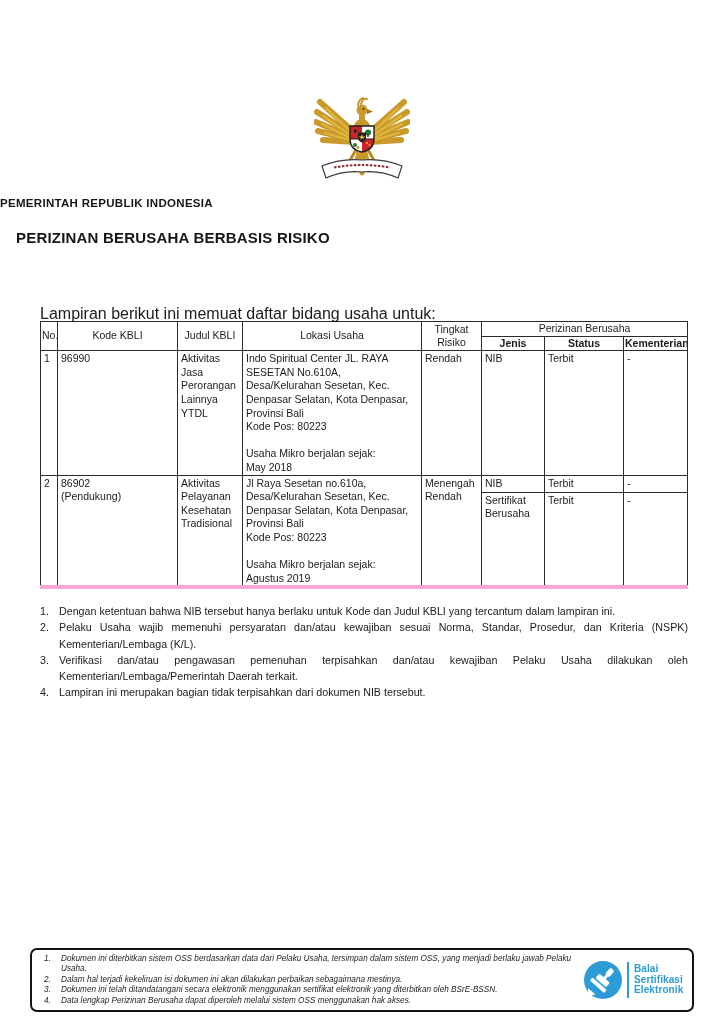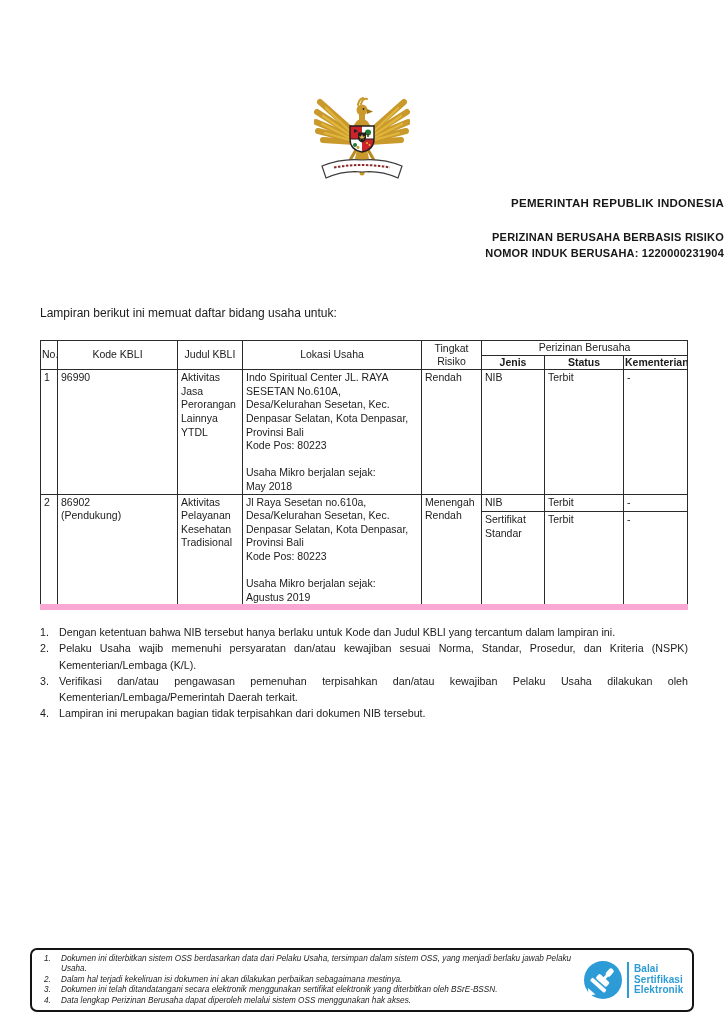--- a/index.html
+++ b/index.html
@@ -7,43 +7,43 @@
     position:relative;
     width:724px;height:1024px;
     background:#ffffff;
     font-family:"Liberation Sans", sans-serif;
     color:#1d1d1d;
     overflow:hidden;
   }
   
   .emblem{position:absolute;top:90px;left:50%;transform:translateX(-50%);}
   
-  .titles{position:absolute;top:197px;left:0;width:100%;text-align:right;font-weight:bold;color:#171717;}
+  .titles{position:absolute;top:197px;left:0;width:100%;text-align:left;font-weight:bold;color:#171717;}
   .title-gov{font-size:11.5px;line-height:13px;letter-spacing:.3px;margin-bottom:20px;}
-  .title-line{font-size:11px;line-height:15.5px;letter-spacing:.2px;}
+  .title-line{font-size:15px;line-height:15.5px;letter-spacing:.2px;margin-left:16px;}
   
   .content{position:absolute;left:40px;top:307px;width:648px;}
-  .intro{font-size:12px;line-height:13px;margin-bottom:20px;color:#1b1b1b;}
+  .intro{font-size:16px;line-height:13px;margin-bottom:1px;color:#1b1b1b;}
   table.kbli{border-collapse:collapse;table-layout:fixed;width:648px;}
   table.kbli th, table.kbli td{
     border:1px solid #2b2b2b;
     font-size:10.5px;line-height:13.6px;
     padding:1px 3px 0 3px;
     vertical-align:top;text-align:left;
     white-space:pre-line;
     overflow:hidden;
     font-weight:normal;color:#1b1b1b;
   }
   table.kbli tr.hdr1 th{height:13px;}
   table.kbli tr.hdr2 th{height:12px;font-weight:bold;}
   table.kbli th{text-align:center;vertical-align:middle;padding:0 1px;}
   table.kbli tr.row1{height:123px;}
   table.kbli tr.row2a{height:16px;}
   table.kbli tr.row2b{height:88px;}
-  table.kbli{border-bottom:6px solid #f9a8d4;}
+  table.kbli{border-bottom:4px solid #f9a8d4;}
   td.c-no{text-align:center;padding-left:0;padding-right:0;}
   
   .notes{margin-top:14px;}
   .note{display:flex;font-size:10.7px;line-height:16.2px;color:#1b1b1b;}
   .note-num{width:19px;flex:none;}
   .note-text{flex:1;text-align:justify;}
   
   .footer{
     position:absolute;left:30px;top:948px;width:664px;height:64px;
     box-sizing:border-box;border:2px solid #141414;border-radius:7px;
@@ -130,21 +130,20 @@
       </g>
 
       <path d="M8 76 Q28 68 48 70 Q68 68 88 76 L84 88 Q66 80 48 82 Q30 80 12 88 z" fill="#ffffff" stroke="#3a3a3a" stroke-width="1.2"></path>
       <path d="M20 77.5 Q48 72.5 76 77.5" stroke="#8a2b2b" stroke-width="2" fill="none" stroke-dasharray="2.5 1.5"></path>
     </svg>
   </div>
 
   <div class="titles">
     <div class="title-gov">PEMERINTAH REPUBLIK INDONESIA</div>
     <div class="title-line">PERIZINAN BERUSAHA BERBASIS RISIKO</div>
-    <div class="title-line">NOMOR INDUK BERUSAHA: 1220000231904</div>
   </div>
 
   <div class="content">
     <div class="intro">Lampiran berikut ini memuat daftar bidang usaha untuk:</div>
 
     <table class="kbli">
       <colgroup>
         <col style="width:17px">
           <col style="width:120px">
           <col style="width:65px">
@@ -208,21 +207,21 @@
 Usaha Mikro berjalan sejak:
 Agustus 2019</td>
         <td rowspan="2">Menengah
 Rendah</td>
         <td>NIB</td>
         <td>Terbit</td>
         <td>-</td>
       </tr>
       <tr class="row2b">
         <td>Sertifikat
-Standar</td>
+Berusaha</td>
         <td>Terbit</td>
         <td>-</td>
       </tr>
     </tbody>
       </table>
 
     <div class="notes">
       <div class="note">
         <span class="note-num">1.</span>
         <span class="note-text">Dengan ketentuan bahwa NIB tersebut hanya berlaku untuk Kode dan Judul KBLI yang tercantum dalam lampiran ini.</span>

